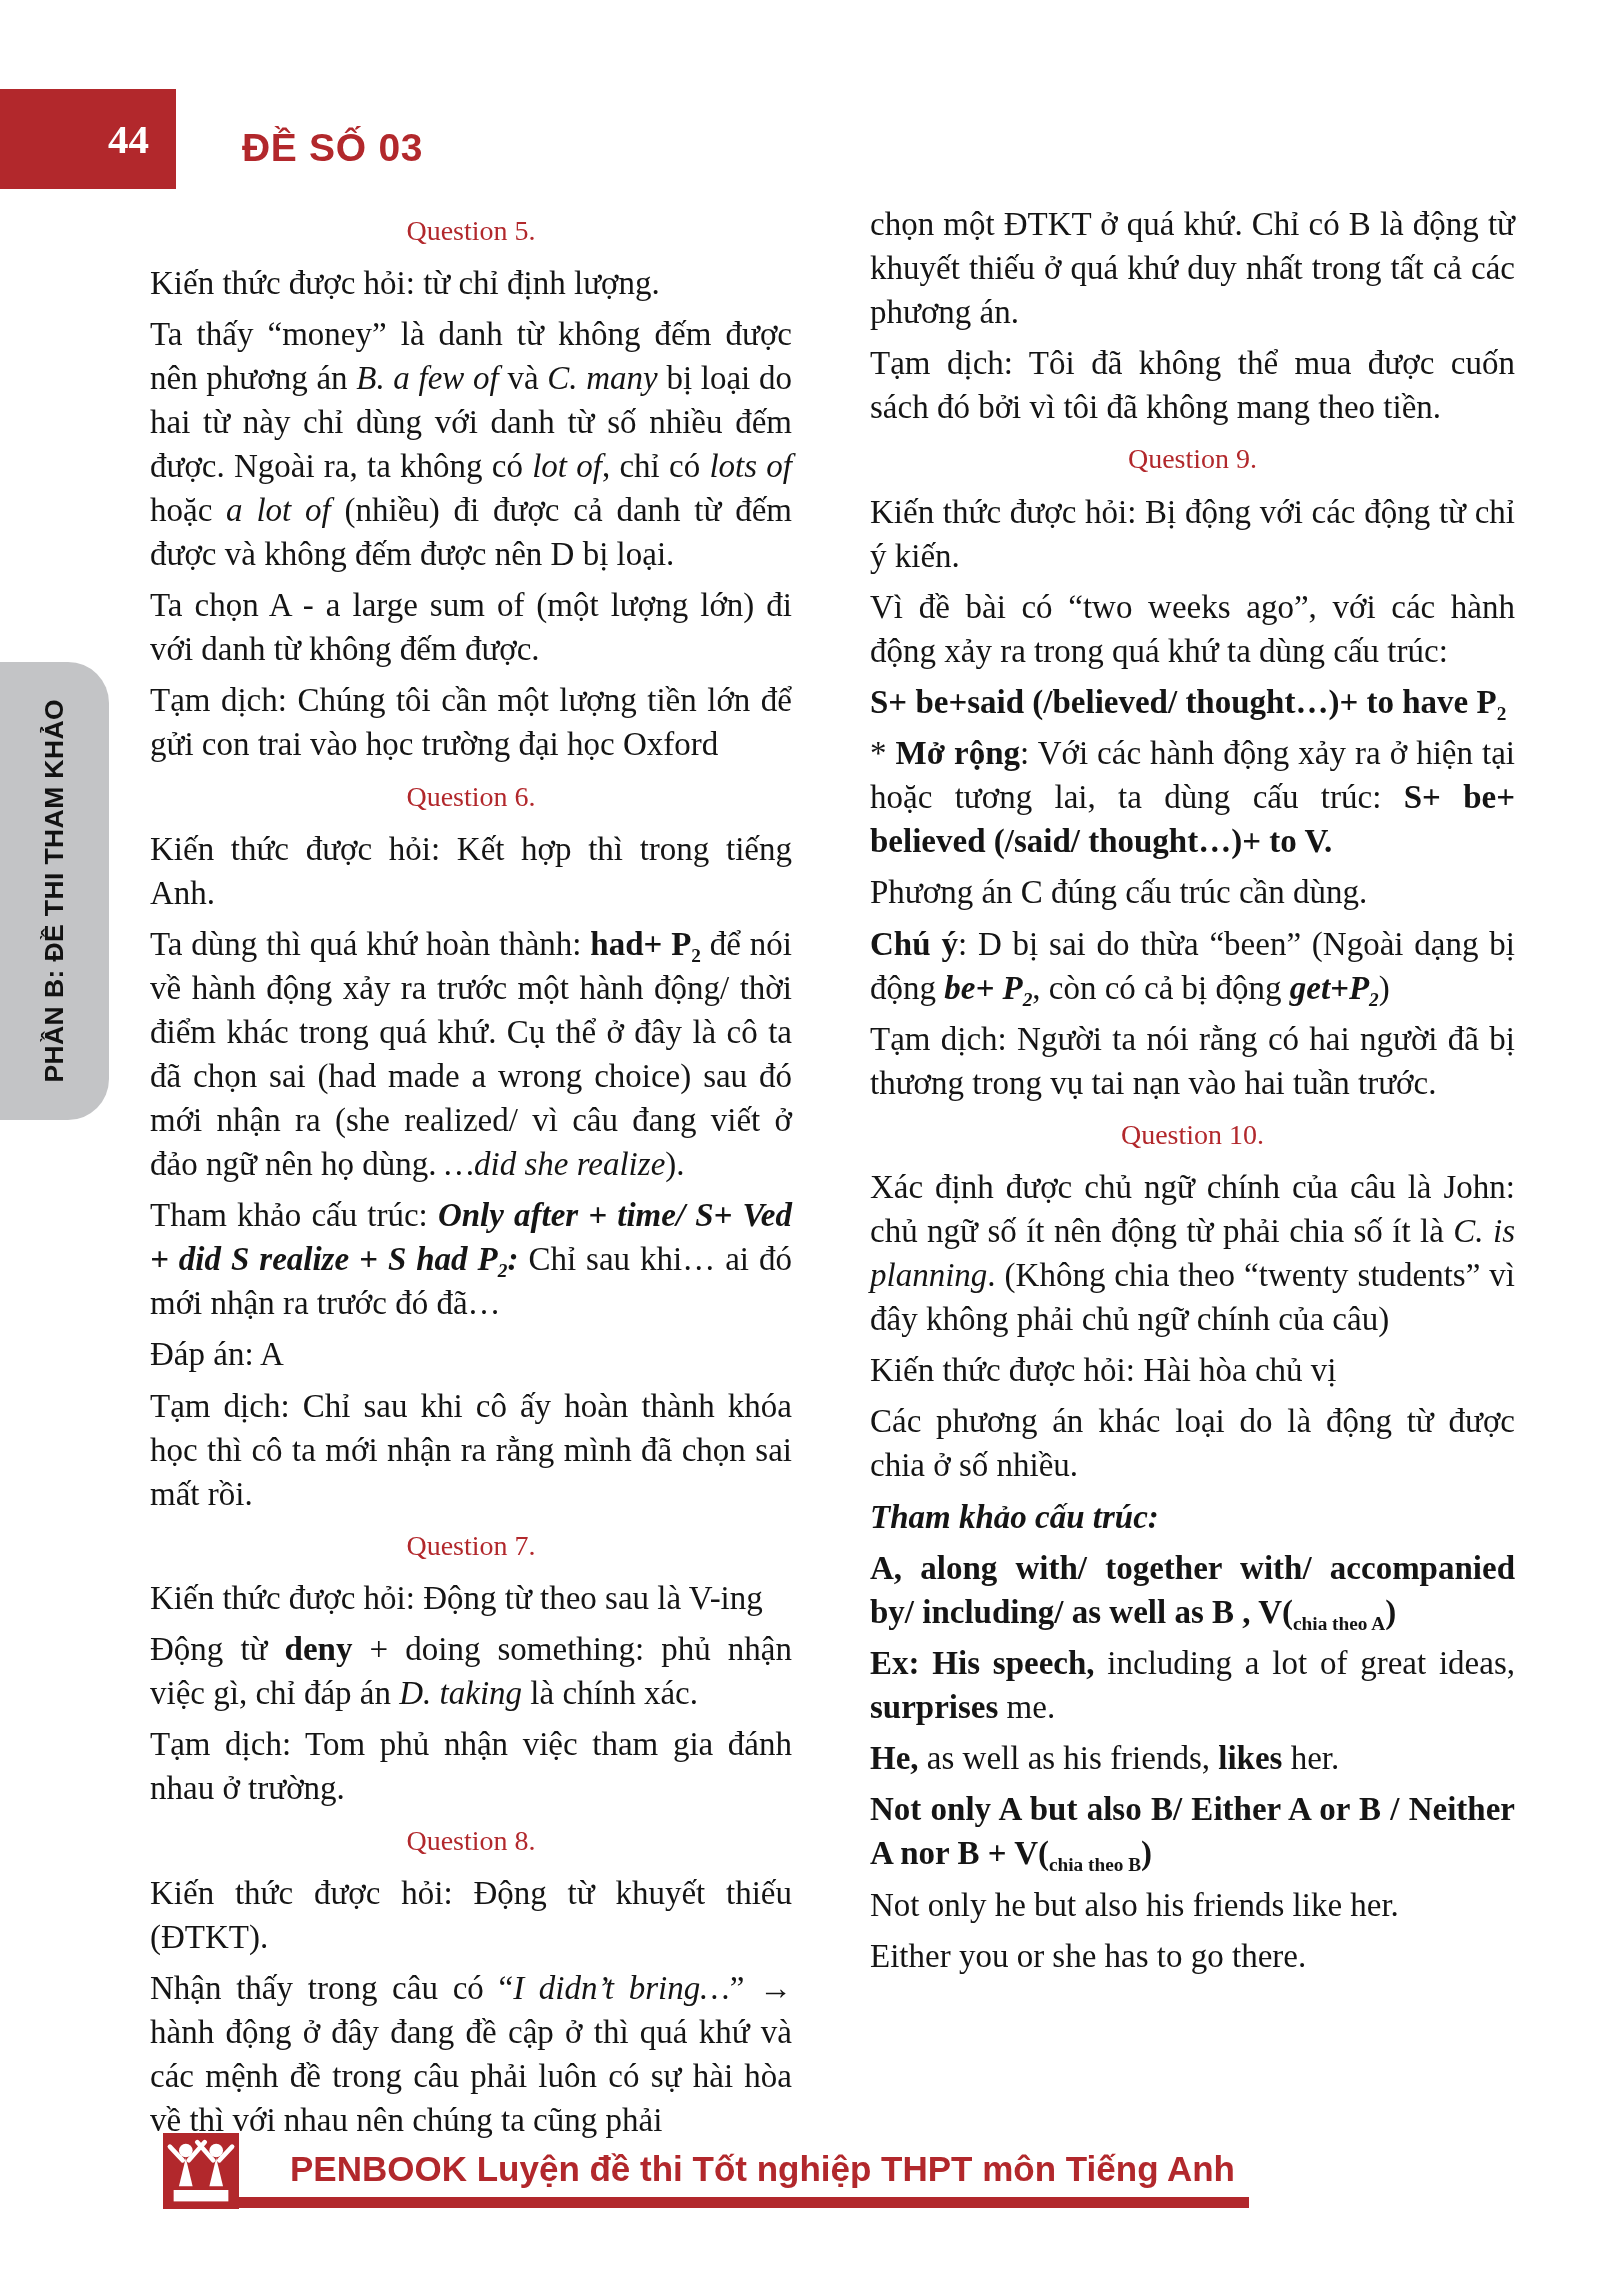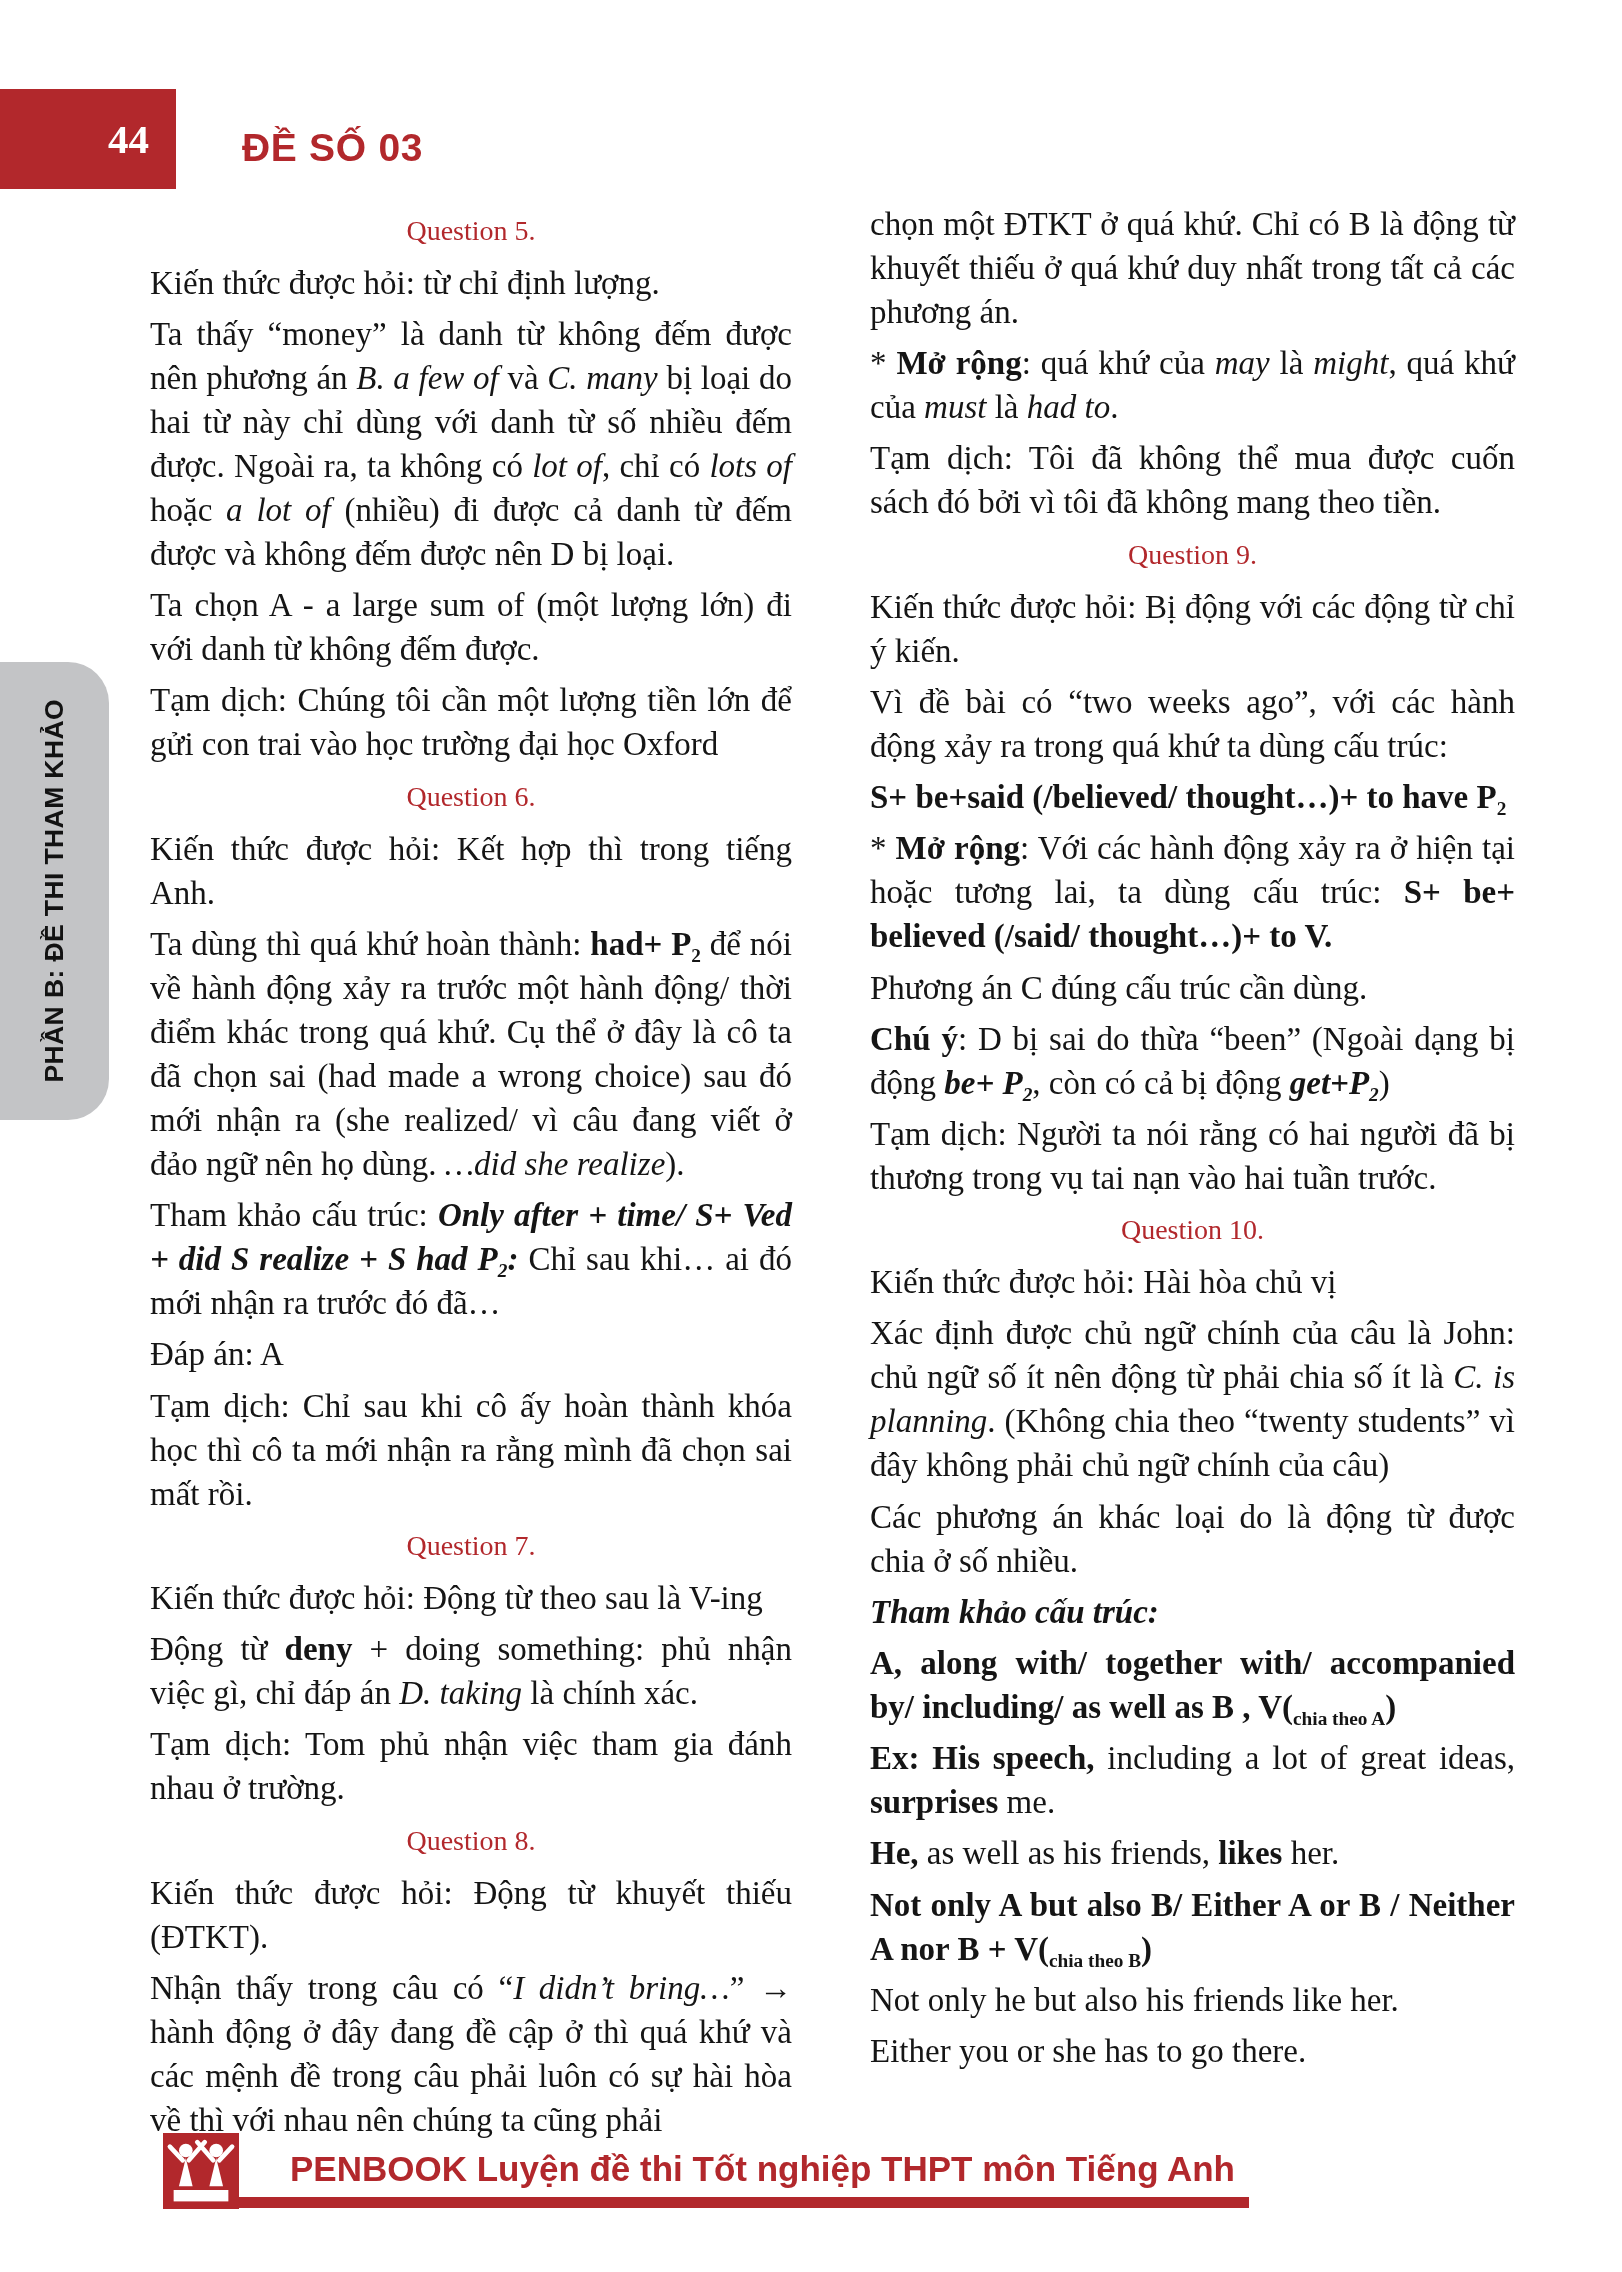--- a/index.html
+++ b/index.html
@@ -110,33 +110,32 @@
       <h3 class="qhead"><span>Question 7.</span></h3>
       <p class="para"><span>Kiến thức được hỏi: Động từ theo sau là V-ing</span></p>
       <p class="para"><span>Động từ </span><span class="b">deny</span><span> + doing something: phủ nhận việc gì, chỉ đáp án </span><span class="i">D. taking</span><span> là chính xác.</span></p>
       <p class="para"><span>Tạm dịch: Tom phủ nhận việc tham gia đánh nhau ở trường.</span></p>
       <h3 class="qhead"><span>Question 8.</span></h3>
       <p class="para"><span>Kiến thức được hỏi: Động từ khuyết thiếu (ĐTKT).</span></p>
       <p class="para"><span>Nhận thấy trong câu có “</span><span class="i">I didn’t bring…</span><span>” → hành động ở đây đang đề cập ở thì quá khứ và các mệnh đề trong câu phải luôn có sự hài hòa về thì với nhau nên chúng ta cũng phải</span></p>
     </div>
   <div class="col col-right">
       <p class="para"><span>chọn một ĐTKT ở quá khứ. Chỉ có B là động từ khuyết thiếu ở quá khứ duy nhất trong tất cả các phương án.</span></p>
-      <p class="para"><span>* </span><span class="b">Mở rộng</span><span>: quá khứ của </span><span class="i">may</span><span> là </span><span class="i">might</span><span>, quá khứ của </span><span class="i">must</span><span> là </span><span class="i">had to</span><span>.</span></p>
       <p class="para"><span>Tạm dịch: Tôi đã không thể mua được cuốn sách đó bởi vì tôi đã không mang theo tiền.</span></p>
       <h3 class="qhead"><span>Question 9.</span></h3>
       <p class="para"><span>Kiến thức được hỏi: Bị động với các động từ chỉ ý kiến.</span></p>
       <p class="para"><span>Vì đề bài có “two weeks ago”, với các hành động xảy ra trong quá khứ ta dùng cấu trúc:</span></p>
       <p class="para"><span class="b">S+ be+said (/believed/ thought…)+ to have P</span><sub class="b">2</sub></p>
       <p class="para"><span>* </span><span class="b">Mở rộng</span><span>: Với các hành động xảy ra ở hiện tại hoặc tương lai, ta dùng cấu trúc: </span><span class="b">S+ be+ believed (/said/ thought…)+ to V.</span></p>
       <p class="para"><span>Phương án C đúng cấu trúc cần dùng.</span></p>
       <p class="para"><span class="b">Chú ý</span><span>: D bị sai do thừa “been” (Ngoài dạng bị động </span><span class="b i">be</span><span class="b i">+ P</span><sub class="b i">2</sub><span>, còn có cả bị động </span><span class="b i">get</span><span class="b i">+P</span><sub class="b i">2</sub><span>)</span></p>
       <p class="para"><span>Tạm dịch: Người ta nói rằng có hai người đã bị thương trong vụ tai nạn vào hai tuần trước.</span></p>
       <h3 class="qhead"><span>Question 10.</span></h3>
+      <p class="para"><span>Xác định được chủ ngữ chính của câu là John: chủ ngữ số ít nên động từ phải chia số ít là </span><span class="i">C. is planning</span><span>. (Không chia theo “twenty students” vì đây không phải chủ ngữ chính của câu)</span></p>
       <p class="para"><span>Kiến thức được hỏi: Hài hòa chủ vị</span></p>
-      <p class="para"><span>Xác định được chủ ngữ chính của câu là John: chủ ngữ số ít nên động từ phải chia số ít là </span><span class="i">C. is planning</span><span>. (Không chia theo “twenty students” vì đây không phải chủ ngữ chính của câu)</span></p>
       <p class="para"><span>Các phương án khác loại do là động từ được chia ở số nhiều.</span></p>
       <p class="para"><span class="b i">Tham khảo cấu trúc:</span></p>
       <p class="para"><span class="b">A, along with/ together with/ accompanied by/ including/ as well as B , V(</span><sub class="b">chia theo A</sub><span class="b">)</span></p>
       <p class="para"><span class="b">Ex: His speech,</span><span> including a lot of great ideas, </span><span class="b">surprises</span><span> me.</span></p>
       <p class="para"><span class="b">He,</span><span> as well as his friends, </span><span class="b">likes</span><span> her.</span></p>
       <p class="para"><span class="b">Not only A but also B/ Either A or B / Neither A nor B + V(</span><sub class="b">chia theo B</sub><span class="b">)</span></p>
       <p class="para"><span>Not only he but also his friends like her.</span></p>
       <p class="para"><span>Either you or she has to go there.</span></p>
     </div>
 

